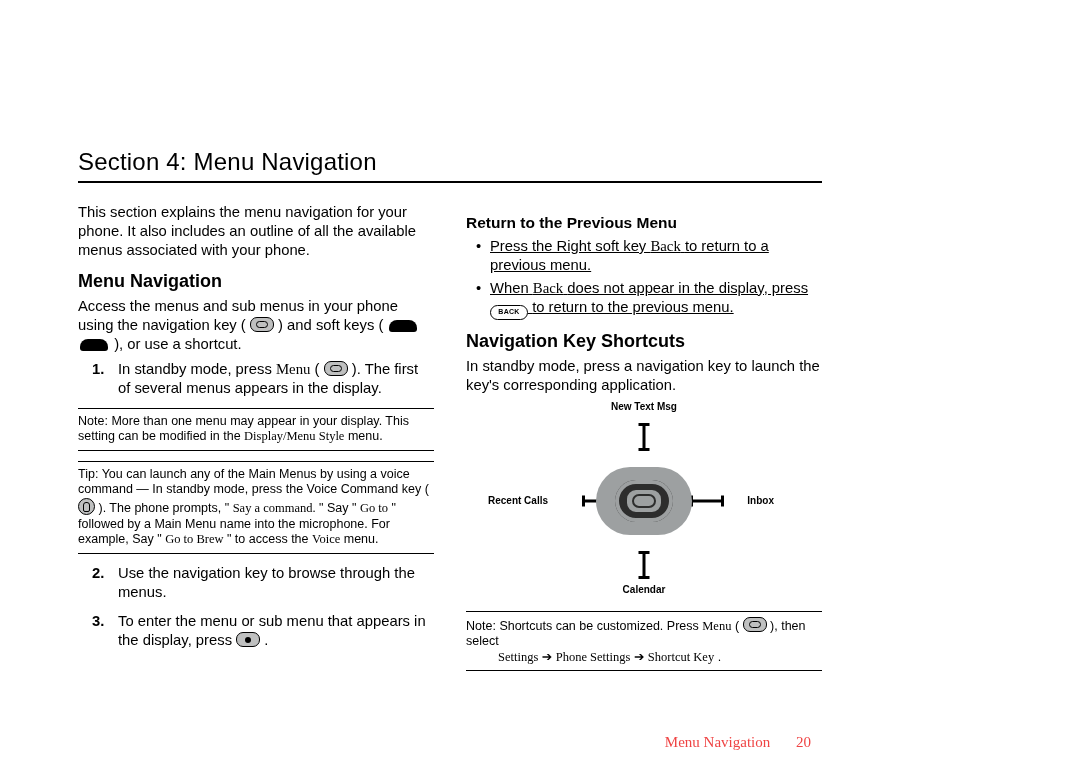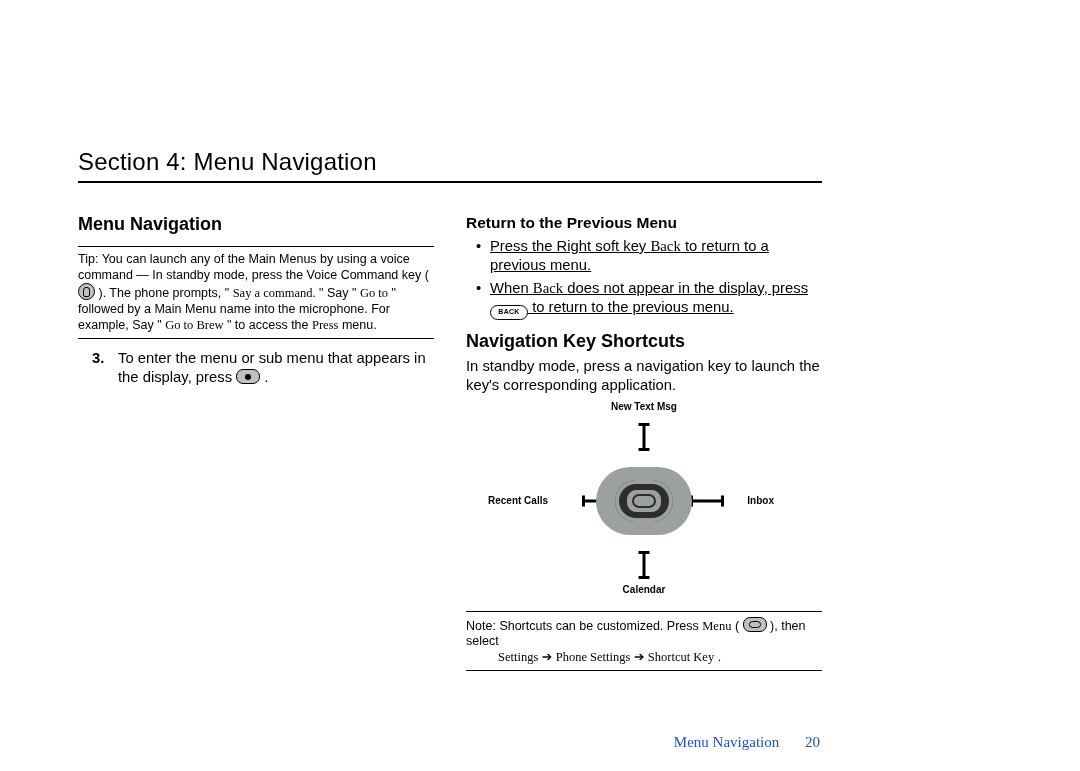--- a/index.html
+++ b/index.html
@@ -83,25 +83,25 @@
     font-size: 12.5px;
     line-height: 1.25;
   }
   .note-block .label {
     font-weight: 400;
   }
   .note-indent { padding-left: 32px; display:block; }
   .serif { font-family: Georgia, "Times New Roman", serif; }
   .footer {
     position: absolute;
-    right: 80px;
+    right: 89px;
     bottom: 68px;
     font-family: Georgia, "Times New Roman", serif;
     font-size: 15px;
-    color: #1d4ed8;
+    color: #ef4444;
   }
   .footer .pn { margin-left: 22px; }
 
   
   .key-nav-center {
     display: inline-block;
     width: 22px; height: 13px;
     border: 1.5px solid #000;
     border-radius: 7px;
     background: #bfc0c0;
@@ -191,42 +191,69 @@
 </head>
 <body>
 
 <div class="page">
 
   <div class="section-title">Section 4: Menu Navigation</div>
 
   <div class="columns">
 
     <div class="col">
+      <p>This section explains the menu navigation for your phone. It also includes an outline of all the available menus associated with your phone.</p>
 
       <div class="subhead">Menu Navigation</div>
 
-
-
+      <p>
+        <span>Access the menus and sub menus in your phone using the navigation key (</span>
+        <span class="key-nav-center"></span>
+        <span>) and soft keys (</span>
+        <span class="key-soft"></span>
+        <span class="key-soft"></span>
+        <span>), or use a shortcut.</span>
+      </p>
+
+      <ol class="steps">
+        <li data-num="1">
+          <span>In standby mode, press </span>
+          <span class="serif">Menu</span>
+          <span> (</span>
+          <span class="key-nav-center"></span>
+          <span>). The first of several menus appears in the display.</span>
+        </li>
+      </ol>
+
+      <div class="note-block">
+        <span class="label">Note:</span>
+        <span>More than one menu may appear in your display. This setting can be modified in the </span>
+        <span class="serif">Display/Menu Style</span>
+        <span> menu.</span>
+      </div>
 
       <div class="note-block">
         <span class="label">Tip:</span>
         <span>You can launch any of the Main Menus by using a voice command — In standby mode, press the Voice Command key (</span>
         <span class="key-vc"></span>
         <span>). The phone prompts, "</span>
         <span class="serif">Say a command.</span>
         <span>" Say "</span>
         <span class="serif">Go to</span>
         <span>" followed by a Main Menu name into the microphone. For example, Say "</span>
         <span class="serif">Go to Brew</span>
         <span>" to access the </span>
-        <span class="serif">Press</span>
+        <span class="serif">Voice</span>
         <span> menu.</span>
       </div>
 
       <ol class="steps">
+        <li data-num="2">
+          <span>Use the navigation key to browse through the menus.</span>
+        </li>
         <li data-num="3">
           <span>To enter the menu or sub menu that appears in the display, press </span>
           <span class="key-center-dot"></span>
           <span>.</span>
         </li>
       </ol>
     </div>
 
     <div class="col">
 

